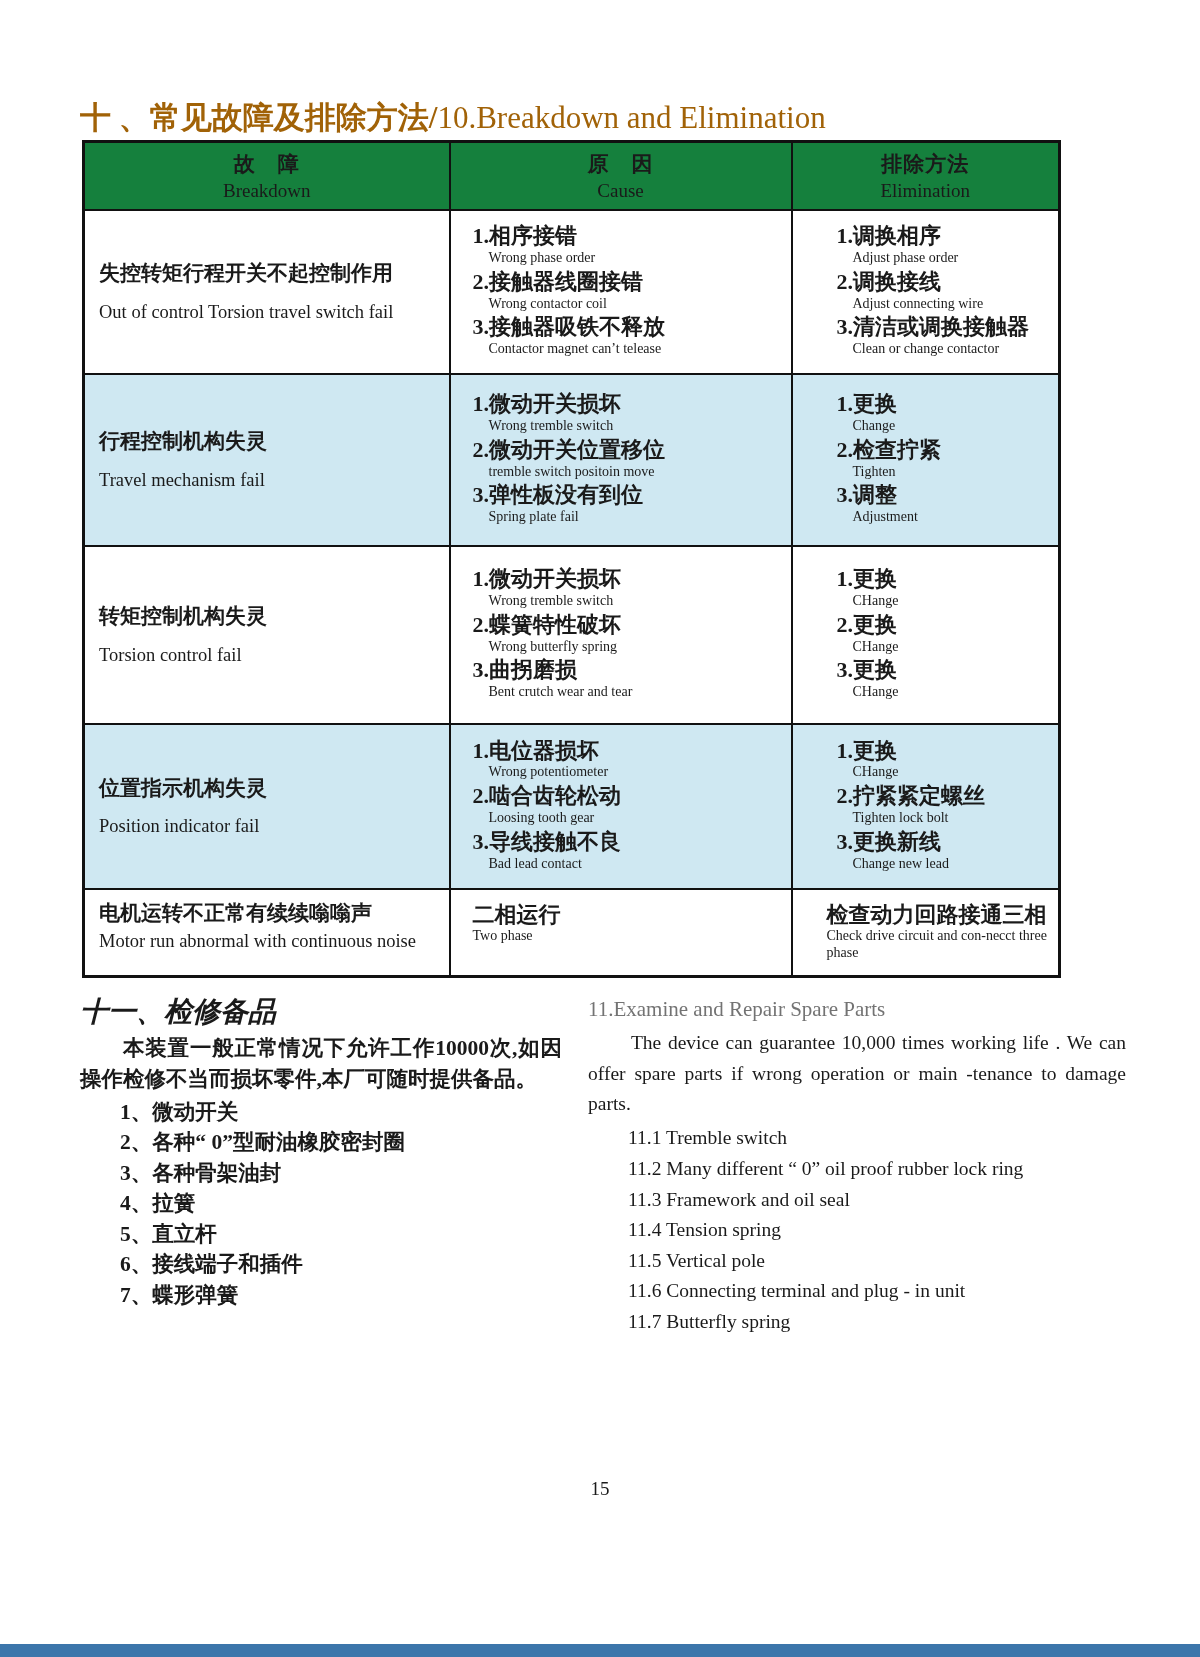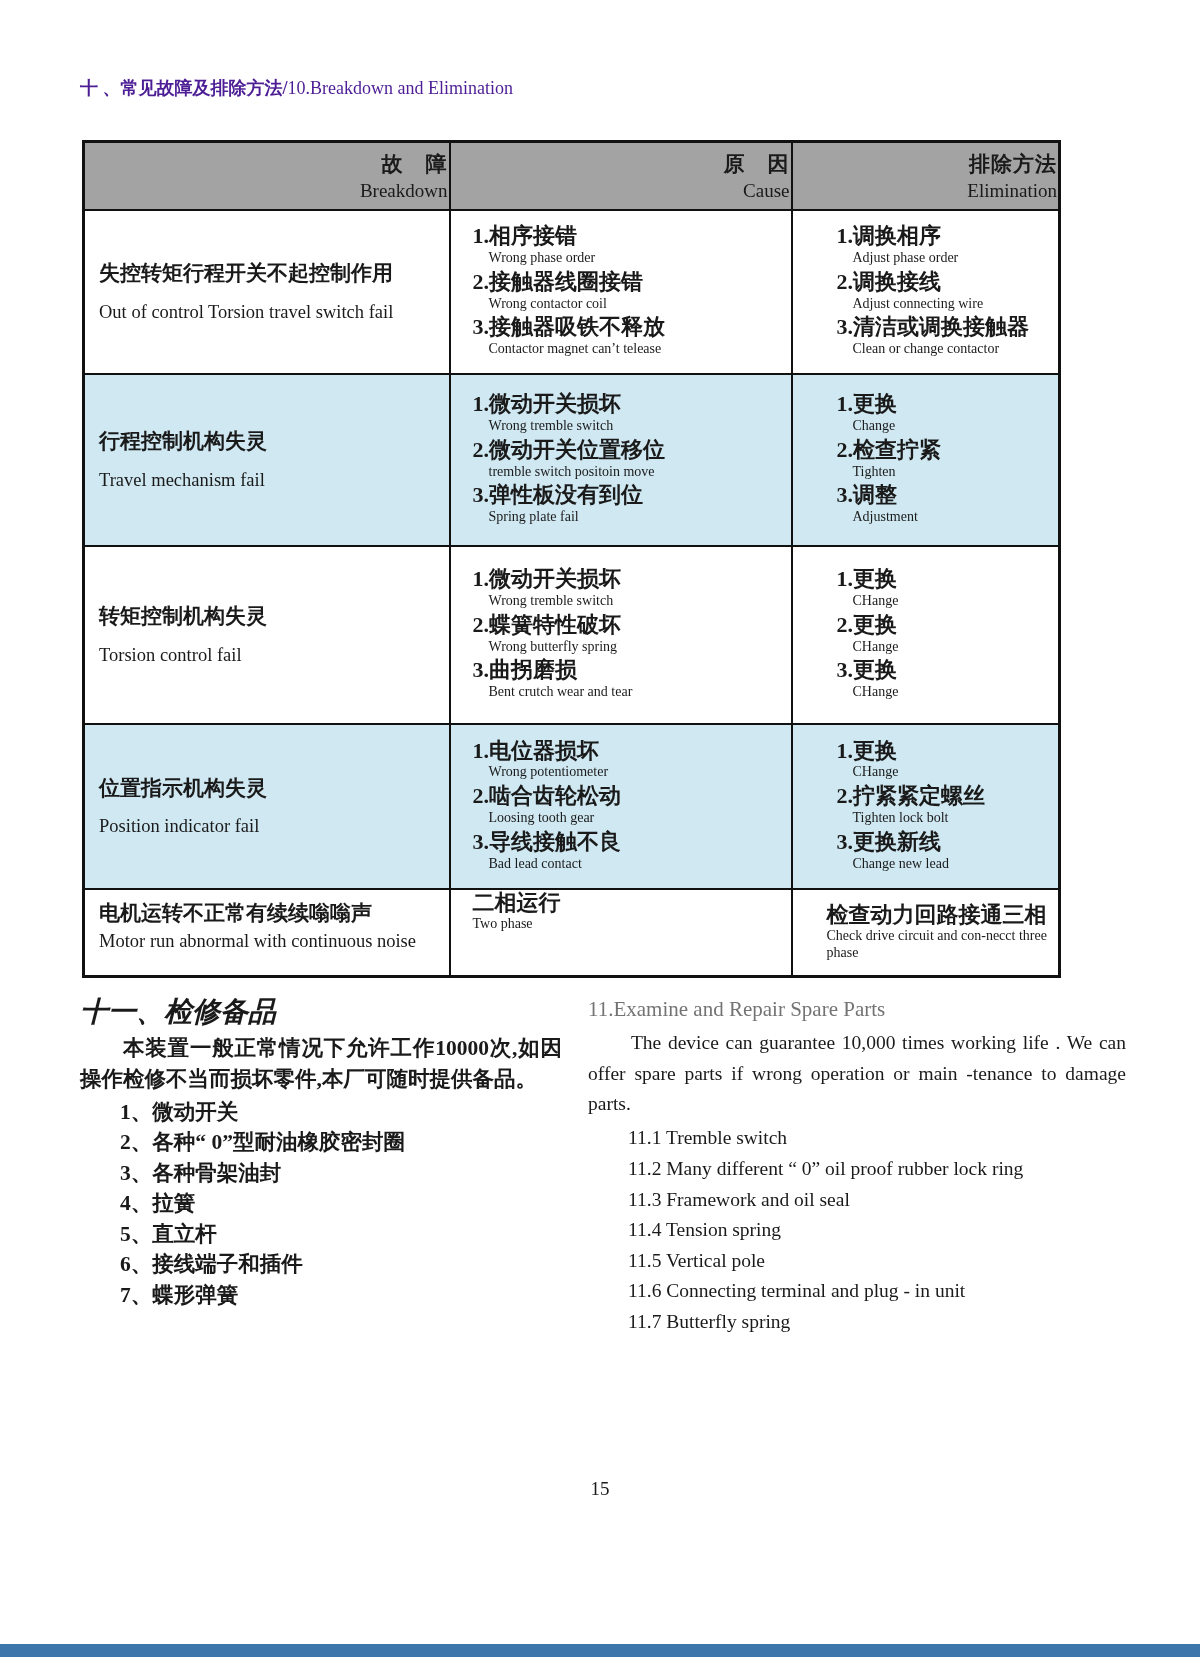--- a/index.html
+++ b/index.html
@@ -6,22 +6,22 @@
   body {
     width:1200px; height:1657px;
     background:#ffffff;
     position:relative;
     font-family:"Liberation Serif", serif;
     color:#1a1a1a;
   }
 
   
   .doc-title {
-    position:absolute; left:80px; top:76px;
-    font-size:18px; color:#4c1d95;
+    position:absolute; left:80px; top:97px;
+    font-size:31px; color:#a16207;
     white-space:nowrap;
   }
   .doc-title .t-zh { font-weight:bold; }
   .doc-title .t-en { font-weight:normal; }
 
   
   table.fault-table {
     position:absolute; left:82px; top:140px;
     width:976px;
     border-collapse:collapse;
@@ -31,21 +31,21 @@
   .fault-table th, .fault-table td {
     border:2px solid #111;
     vertical-align:middle;
   }
   .fault-table thead tr { height:68px; }
   tr.band { background:#cfe8f2; }
   tr.plain { background:#ffffff; }
   .r0 { height:164px; } .r1 { height:172px; } .r2 { height:178px; }
   .r3 { height:165px; } .r4 { height:88px; }
 
-  .th-cell { text-align:right; background:#a3a3a3; }
+  .th-cell { text-align:center; background:#15803d; }
   .th-zh { font-size:21px; font-weight:bold; letter-spacing:1px; }
   .th-en { font-size:19px; font-weight:normal; margin-top:2px; }
 
   .bd-cell { padding:8px 6px 8px 14px; }
   .bd-zh { font-size:21px; font-weight:bold; line-height:1.25; }
   .bd-en { font-size:18.5px; margin-top:14px; line-height:1.2; }
   .r4 .bd-en { margin-top:4px; }
 
   .list-cell { padding:6px 4px 6px 22px; }
   .elim-cell { padding-left:44px;margin-left:30px; }
@@ -199,21 +199,21 @@
         <div class="li-en">Tighten lock bolt</div>
         <div class="li-zh">3.更换新线</div>
         <div class="li-en">Change new lead</div>
       </td>
     </tr>
     <tr class="plain r4">
       <td class="bd-cell" style="vertical-align:top; padding-top:10px;">
         <div class="bd-zh">电机运转不正常有续续嗡嗡声</div>
         <div class="bd-en">Motor run abnormal with  continuous noise</div>
       </td>
-      <td class="list-cell" style="vertical-align:top; padding-top:0;">
+      <td class="list-cell" style="vertical-align:top; padding-top:12px;">
         <div class="li-zh">二相运行</div>
         <div class="li-en" style="padding-left:0;">Two phase</div>
       </td>
       <td class="list-cell elim-cell" style="vertical-align:top; padding-top:12px; padding-left:34px;">
         <div class="li-zh">检查动力回路接通三相</div>
         <div class="li-en" style="padding-left:0;">Check drive circuit and con-necct three phase</div>
       </td>
     </tr>
   </tbody>
 </table>

